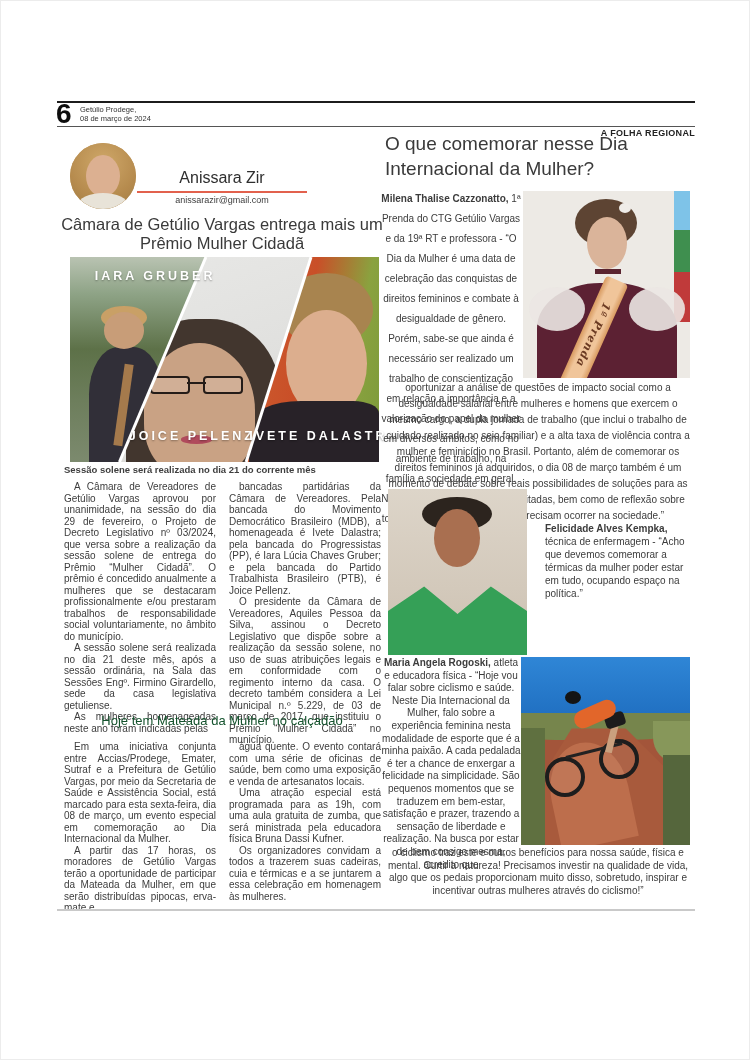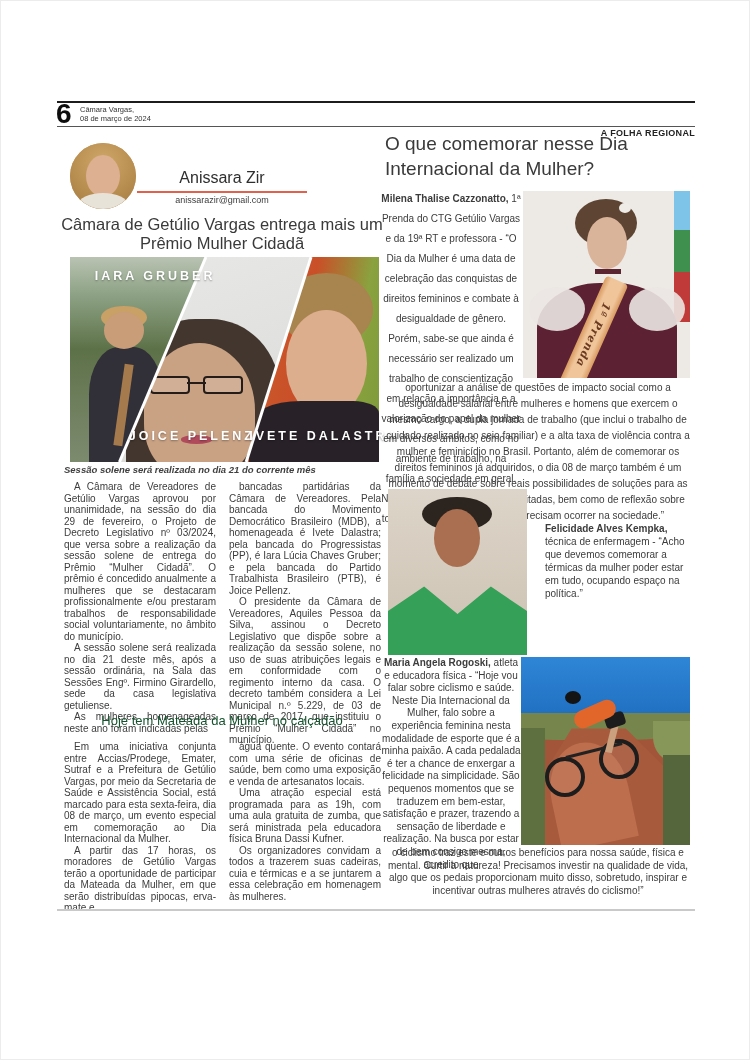--- a/index.html
+++ b/index.html
@@ -50,21 +50,21 @@
   .panel-ivete { clip-path:polygon(78% 0,100% 0,100% 100%,57% 100%);
     background:linear-gradient(100deg,#ebe8e3 58%,#cc5a2d 58%,#c94f28 72%,#8aa23f 88%,#7c9a3a 100%); }
   .panel-ivete .hair { position:absolute; left:68%; top:8%; width:30%; height:36%; border-radius:50%; background:#a8844f; }
   .panel-ivete .face { position:absolute; left:70%; top:26%; width:26%; height:52%; border-radius:50%; background:#dcae8e; }
   .panel-ivete .top { position:absolute; left:58%; top:70%; width:42%; height:30%; border-radius:40% 20% 0 0; background:#282228; }
   .collage svg.splits { position:absolute; inset:0; width:100%; height:100%; }
   .collage .tag { position:absolute; color:#fff; font-weight:bold; font-size:12.5px; letter-spacing:3px; white-space:nowrap; text-shadow:0 1px 2px rgba(0,0,0,.35); }
   .tag-iara  { left:8%;  top:6%; }
   .tag-joice { left:19%; top:84%; }
   .tag-ivete { left:58%; top:84%; }
-  .caption { position:absolute; left:64px; top:464px; width:320px; font-size:9.5px; font-weight:bold; font-style:italic; color:#3f3f3f; }
+  .caption { position:absolute; left:64px; top:464px; width:320px; font-size:9.5px; font-weight:bold; color:#3f3f3f; }
 
   .bodycols { position:absolute; display:flex; gap:13px; }
   .body1 { left:64px; top:481px; width:318px; }
   .body2 { left:64px; top:741px; width:318px; }
   .bodycols .col { width:152px; }
   .bodycols p { font-size:10px; line-height:11.5px; text-align:justify; text-indent:10px; color:#3c3c3c; }
 
   .headline2 { position:absolute; left:60px; top:713px; width:324px; text-align:center; font-size:13px; color:#14532d; white-space:nowrap; }
 
   
@@ -123,21 +123,21 @@
   .rule-end { position:absolute; left:57px; top:909px; width:638px; height:2px; background:#c9c9c9; }
 </style>
 </head>
 <body>
 
 <div class="canvas">
 
   <div class="rule-top"></div>
   <div class="pagenum">6</div>
   <div class="dateblock">
-    <div>Câmara Vargas,</div>
+    <div>Getúlio Prodege,</div>
     <div>08 de março de 2024</div>
   </div>
   <div class="masthead">A FOLHA REGIONAL</div>
   <div class="rule-bottom"></div>
 
   <div class="avatar">
     <div class="hair"></div>
     <div class="face"></div>
     <div class="torso"></div>
   </div>

